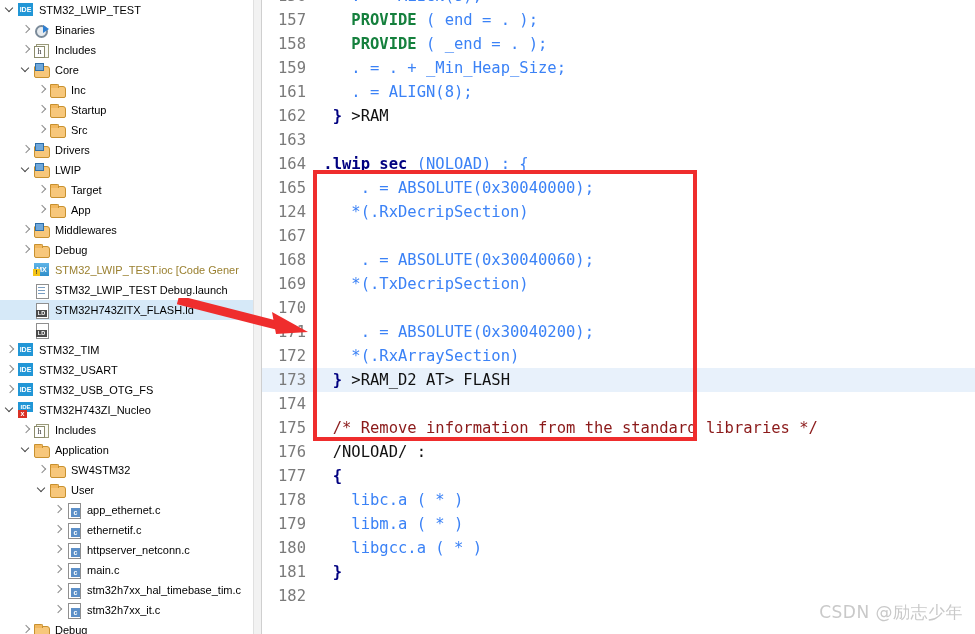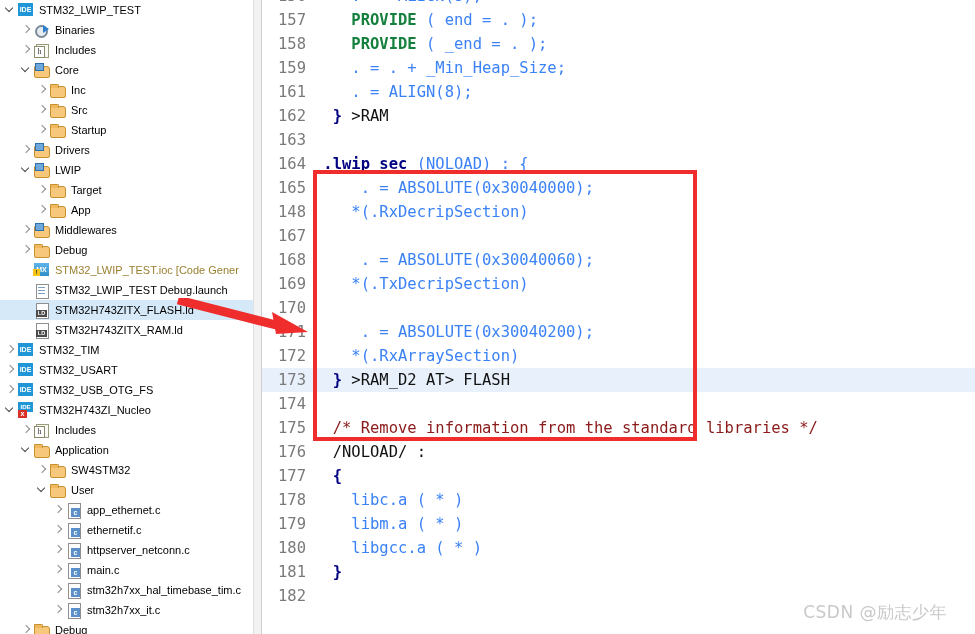--- a/index.html
+++ b/index.html
@@ -326,21 +326,21 @@
     position: absolute;
     left: 176px; top: 298px;
     width: 135px; height: 40px;
     z-index: 31;
     pointer-events: none;
   }
 
   
   #watermark {
     position: absolute;
-    right: 28px; bottom: 10px;
+    right: 12px; bottom: 10px;
     font-size: 17px;
     color: #c9c9c9;
     font-family: "DejaVu Sans", sans-serif;
     z-index: 40;
     letter-spacing: 0.5px;
   }
 </style>
 </head>
 <body>
 
@@ -375,27 +375,27 @@
         <div class="row">
           <span class="indent" style="width: 35px;"></span>
           <span class="twisty closed"></span>
           <span class="icn ic-folder"></span>
           <span class="lbl">Inc</span>
         </div>
         <div class="row">
           <span class="indent" style="width: 35px;"></span>
           <span class="twisty closed"></span>
           <span class="icn ic-folder"></span>
+          <span class="lbl">Startup</span>
+        </div>
+        <div class="row">
+          <span class="indent" style="width: 35px;"></span>
+          <span class="twisty closed"></span>
+          <span class="icn ic-folder"></span>
           <span class="lbl">Src</span>
-        </div>
-        <div class="row">
-          <span class="indent" style="width: 35px;"></span>
-          <span class="twisty closed"></span>
-          <span class="icn ic-folder"></span>
-          <span class="lbl">Startup</span>
         </div>
         <div class="row">
           <span class="indent" style="width: 19px;"></span>
           <span class="twisty closed"></span>
           <span class="icn ic-srcfolder"></span>
           <span class="lbl">Drivers</span>
         </div>
         <div class="row">
           <span class="indent" style="width: 19px;"></span>
           <span class="twisty open"></span>
@@ -441,21 +441,20 @@
         <div class="row selected">
           <span class="indent" style="width: 19px;"></span>
           <span class="twisty none"></span>
           <span class="icn ic-ld"></span>
           <span class="lbl">STM32H743ZITX_FLASH.ld</span>
         </div>
         <div class="row">
           <span class="indent" style="width: 19px;"></span>
           <span class="twisty none"></span>
           <span class="icn ic-ld"></span>
-          <span class="lbl">STM32H743ZITX_RAM.ld</span>
         </div>
         <div class="row">
           <span class="indent" style="width: 3px;"></span>
           <span class="twisty closed"></span>
           <span class="icn ic-project"></span>
           <span class="lbl">STM32_TIM</span>
         </div>
         <div class="row">
           <span class="indent" style="width: 3px;"></span>
           <span class="twisty closed"></span>
@@ -549,21 +548,21 @@
     <div id="codearea" style="margin-top: -16px;">
         <div class="codeline"><span class="gutter">156</span><span class="code"><span class="plain">    </span><span class="blue">.  = ALIGN(8);</span></span></div>
         <div class="codeline"><span class="gutter">157</span><span class="code"><span class="plain">    </span><span class="kw">PROVIDE</span><span class="blue"> ( end = . );</span></span></div>
         <div class="codeline"><span class="gutter">158</span><span class="code"><span class="plain">    </span><span class="kw">PROVIDE</span><span class="blue"> ( _end = . );</span></span></div>
         <div class="codeline"><span class="gutter">159</span><span class="code"><span class="plain">    </span><span class="blue">. = . + _Min_Heap_Size;</span></span></div>
         <div class="codeline"><span class="gutter">161</span><span class="code"><span class="plain">    </span><span class="blue">. = ALIGN(8);</span></span></div>
         <div class="codeline"><span class="gutter">162</span><span class="code"><span class="plain">  </span><span class="sym">}</span><span class="plain"> &gt;RAM</span></span></div>
         <div class="codeline"><span class="gutter">163</span><span class="code"></span></div>
         <div class="codeline"><span class="gutter">164</span><span class="code"><span class="plain"> </span><span class="sym">.lwip_sec</span><span class="blue"> (NOLOAD) : {</span></span></div>
         <div class="codeline"><span class="gutter">165</span><span class="code"><span class="plain">     </span><span class="blue">. = ABSOLUTE(0x30040000);</span></span></div>
-        <div class="codeline"><span class="gutter">148</span><span class="code"><span class="plain">    </span><span class="blue">*(.RxDecripSection)</span></span></div>
+        <div class="codeline"><span class="gutter">124</span><span class="code"><span class="plain">    </span><span class="blue">*(.RxDecripSection)</span></span></div>
         <div class="codeline"><span class="gutter">167</span><span class="code"></span></div>
         <div class="codeline"><span class="gutter">168</span><span class="code"><span class="plain">     </span><span class="blue">. = ABSOLUTE(0x30040060);</span></span></div>
         <div class="codeline"><span class="gutter">169</span><span class="code"><span class="plain">    </span><span class="blue">*(.TxDecripSection)</span></span></div>
         <div class="codeline"><span class="gutter">170</span><span class="code"></span></div>
         <div class="codeline"><span class="gutter">171</span><span class="code"><span class="plain">     </span><span class="blue">. = ABSOLUTE(0x30040200);</span></span></div>
         <div class="codeline"><span class="gutter">172</span><span class="code"><span class="plain">    </span><span class="blue">*(.RxArraySection)</span></span></div>
         <div class="codeline hl"><span class="gutter">173</span><span class="code"><span class="plain">  </span><span class="sym">}</span><span class="plain"> &gt;RAM_D2 AT&gt; FLASH</span></span></div>
         <div class="codeline"><span class="gutter">174</span><span class="code"></span></div>
         <div class="codeline"><span class="gutter">175</span><span class="code"><span class="plain">  </span><span class="cmt">/* Remove information from the standard libraries */</span></span></div>
         <div class="codeline"><span class="gutter">176</span><span class="code"><span class="plain">  </span><span class="plain">/NOLOAD/ :</span></span></div>

